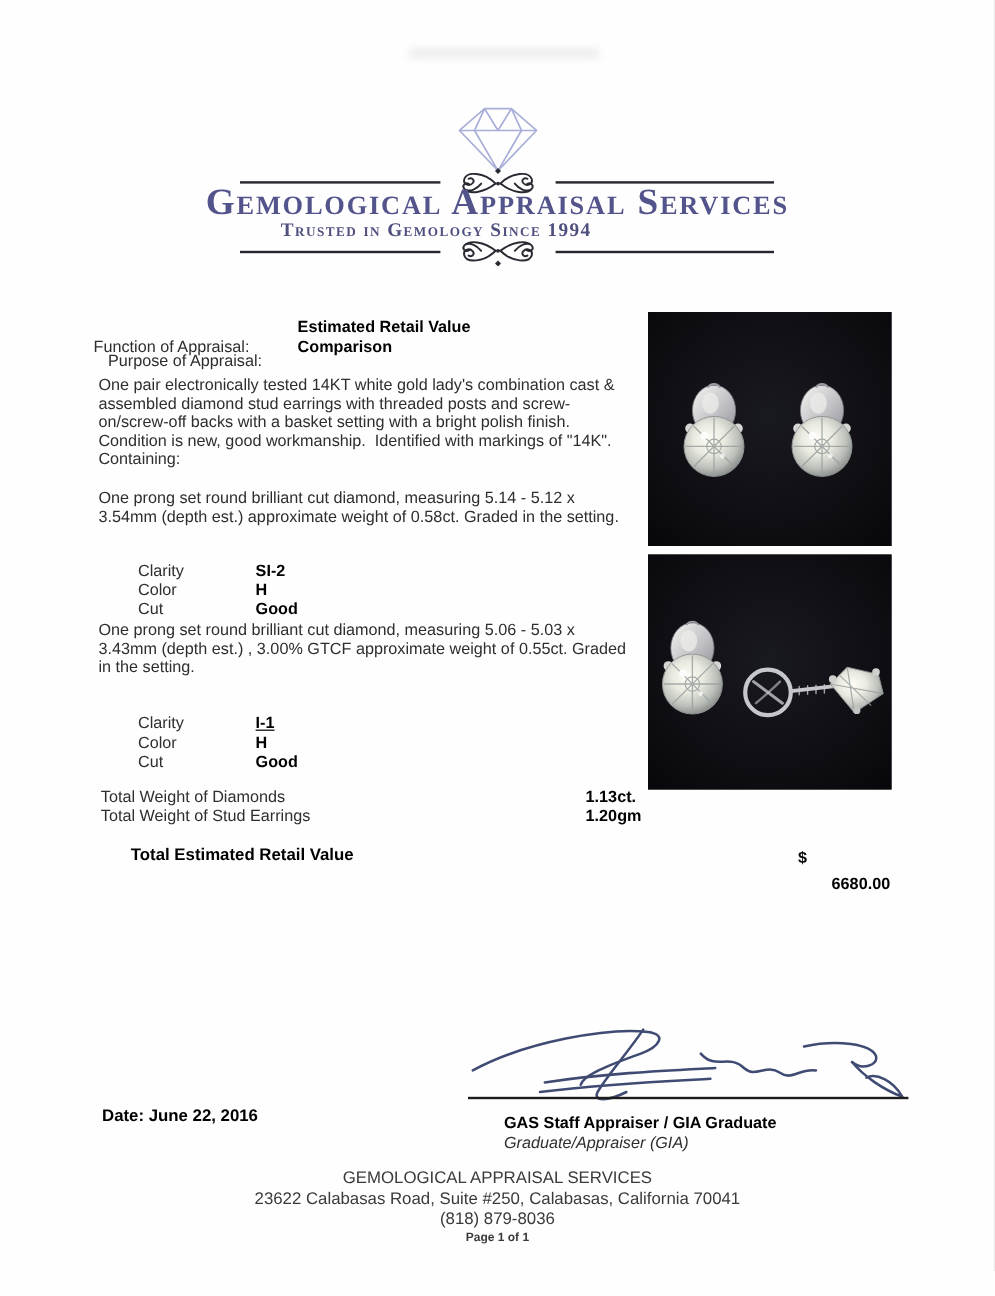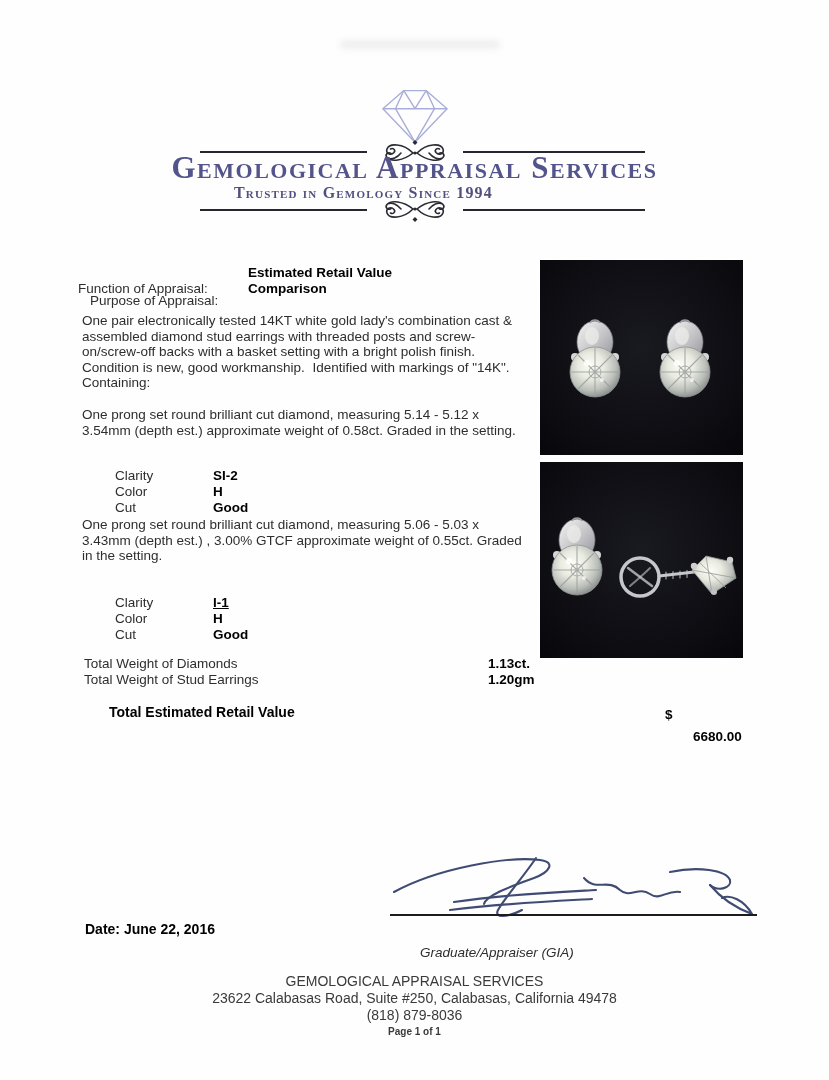--- a/index.html
+++ b/index.html
@@ -179,20 +179,21 @@
       <path d="M66,50 C120,42 170,40 208,38"></path>
       <path d="M62,58 C120,51 168,49 204,47"></path>
       <path d="M196,26 C208,40 220,26 232,38 C242,47 250,34 262,42 C272,49 278,38 292,40"></path>
       <path d="M282,20 C310,14 338,18 342,28 C344,36 330,40 322,33"></path>
       <path d="M322,33 C332,45 348,56 364,62 C356,48 342,42 334,46"></path>
     </g>
   </svg>
   <div class="abs" style="left:390px;top:914px;width:367px;height:2px;background:#1c1c1c;"></div>
 
   <div class="abs val" style="left:85px;top:921px;font-size:14px;">Date: June 22, 2016</div>
+  <div class="abs val" style="left:420px;top:928px;">GAS Staff Appraiser / GIA Graduate</div>
   <div class="abs lbl italic" style="left:420px;top:945px;">Graduate/Appraiser (GIA)</div>
 
   <div class="abs footer-line" style="top:973px;">GEMOLOGICAL APPRAISAL SERVICES</div>
-  <div class="abs footer-line" style="top:990px;">23622 Calabasas Road, Suite #250, Calabasas, California 49478</div>
+  <div class="abs footer-line" style="top:990px;">23622 Calabasas Road, Suite #250, Calabasas, California 70041</div>
   <div class="abs footer-line" style="top:1007px;">(818) 879-8036</div>
   <div class="abs footer-line bold" style="top:1026px;font-size:10px;">Page 1 of 1</div>
 
 </div>
 
 </body></html>

